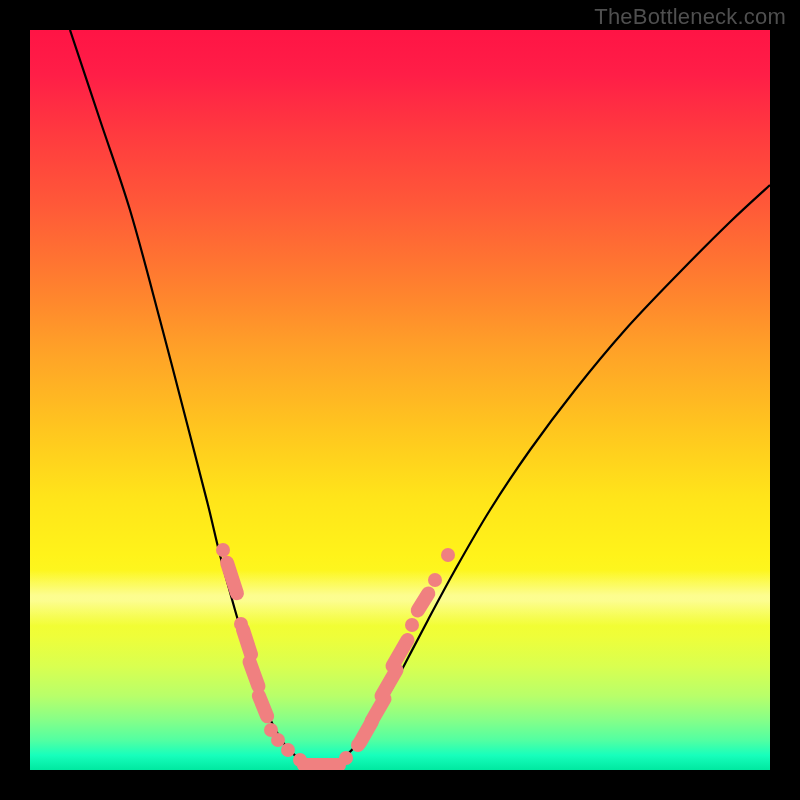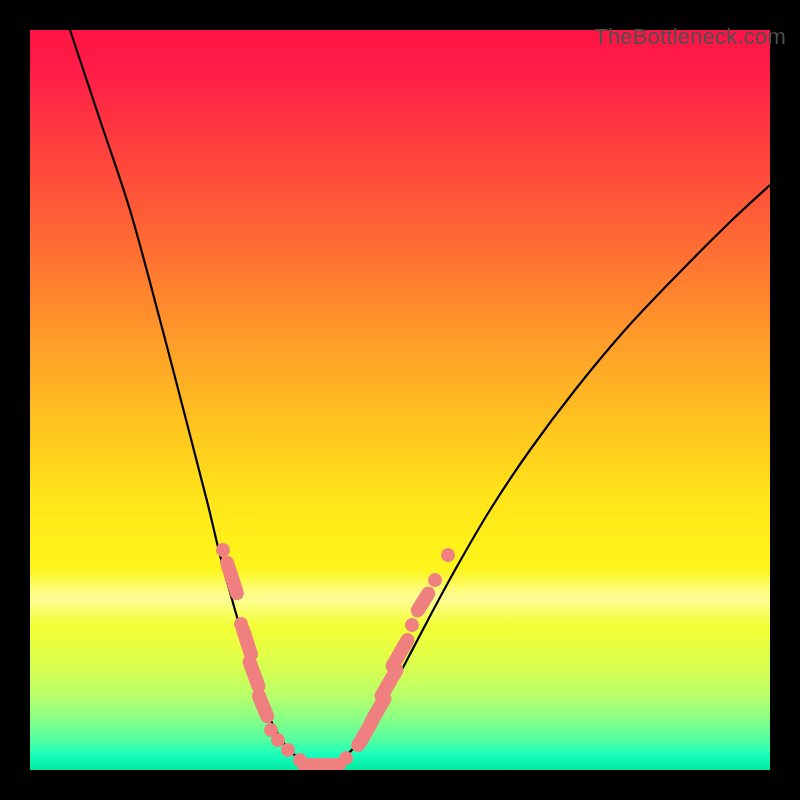--- a/index.html
+++ b/index.html
@@ -52,21 +52,21 @@
     background: linear-gradient(
       to bottom,
       rgba(255,255,236,0) 0%,
       rgba(255,255,230,0.55) 45%,
       rgba(255,255,230,0.55) 55%,
       rgba(255,255,236,0) 100%
     );
   }
   .watermark {
     position: absolute;
-    top: 24px;
+    top: 4px;
     right: 14px;
     color: #4f4f4f;
     font-size: 22px;
     font-weight: 500;
     letter-spacing: 0.2px;
     z-index: 50;
   }
   svg.curve {
     position: absolute;
     inset: 0;

